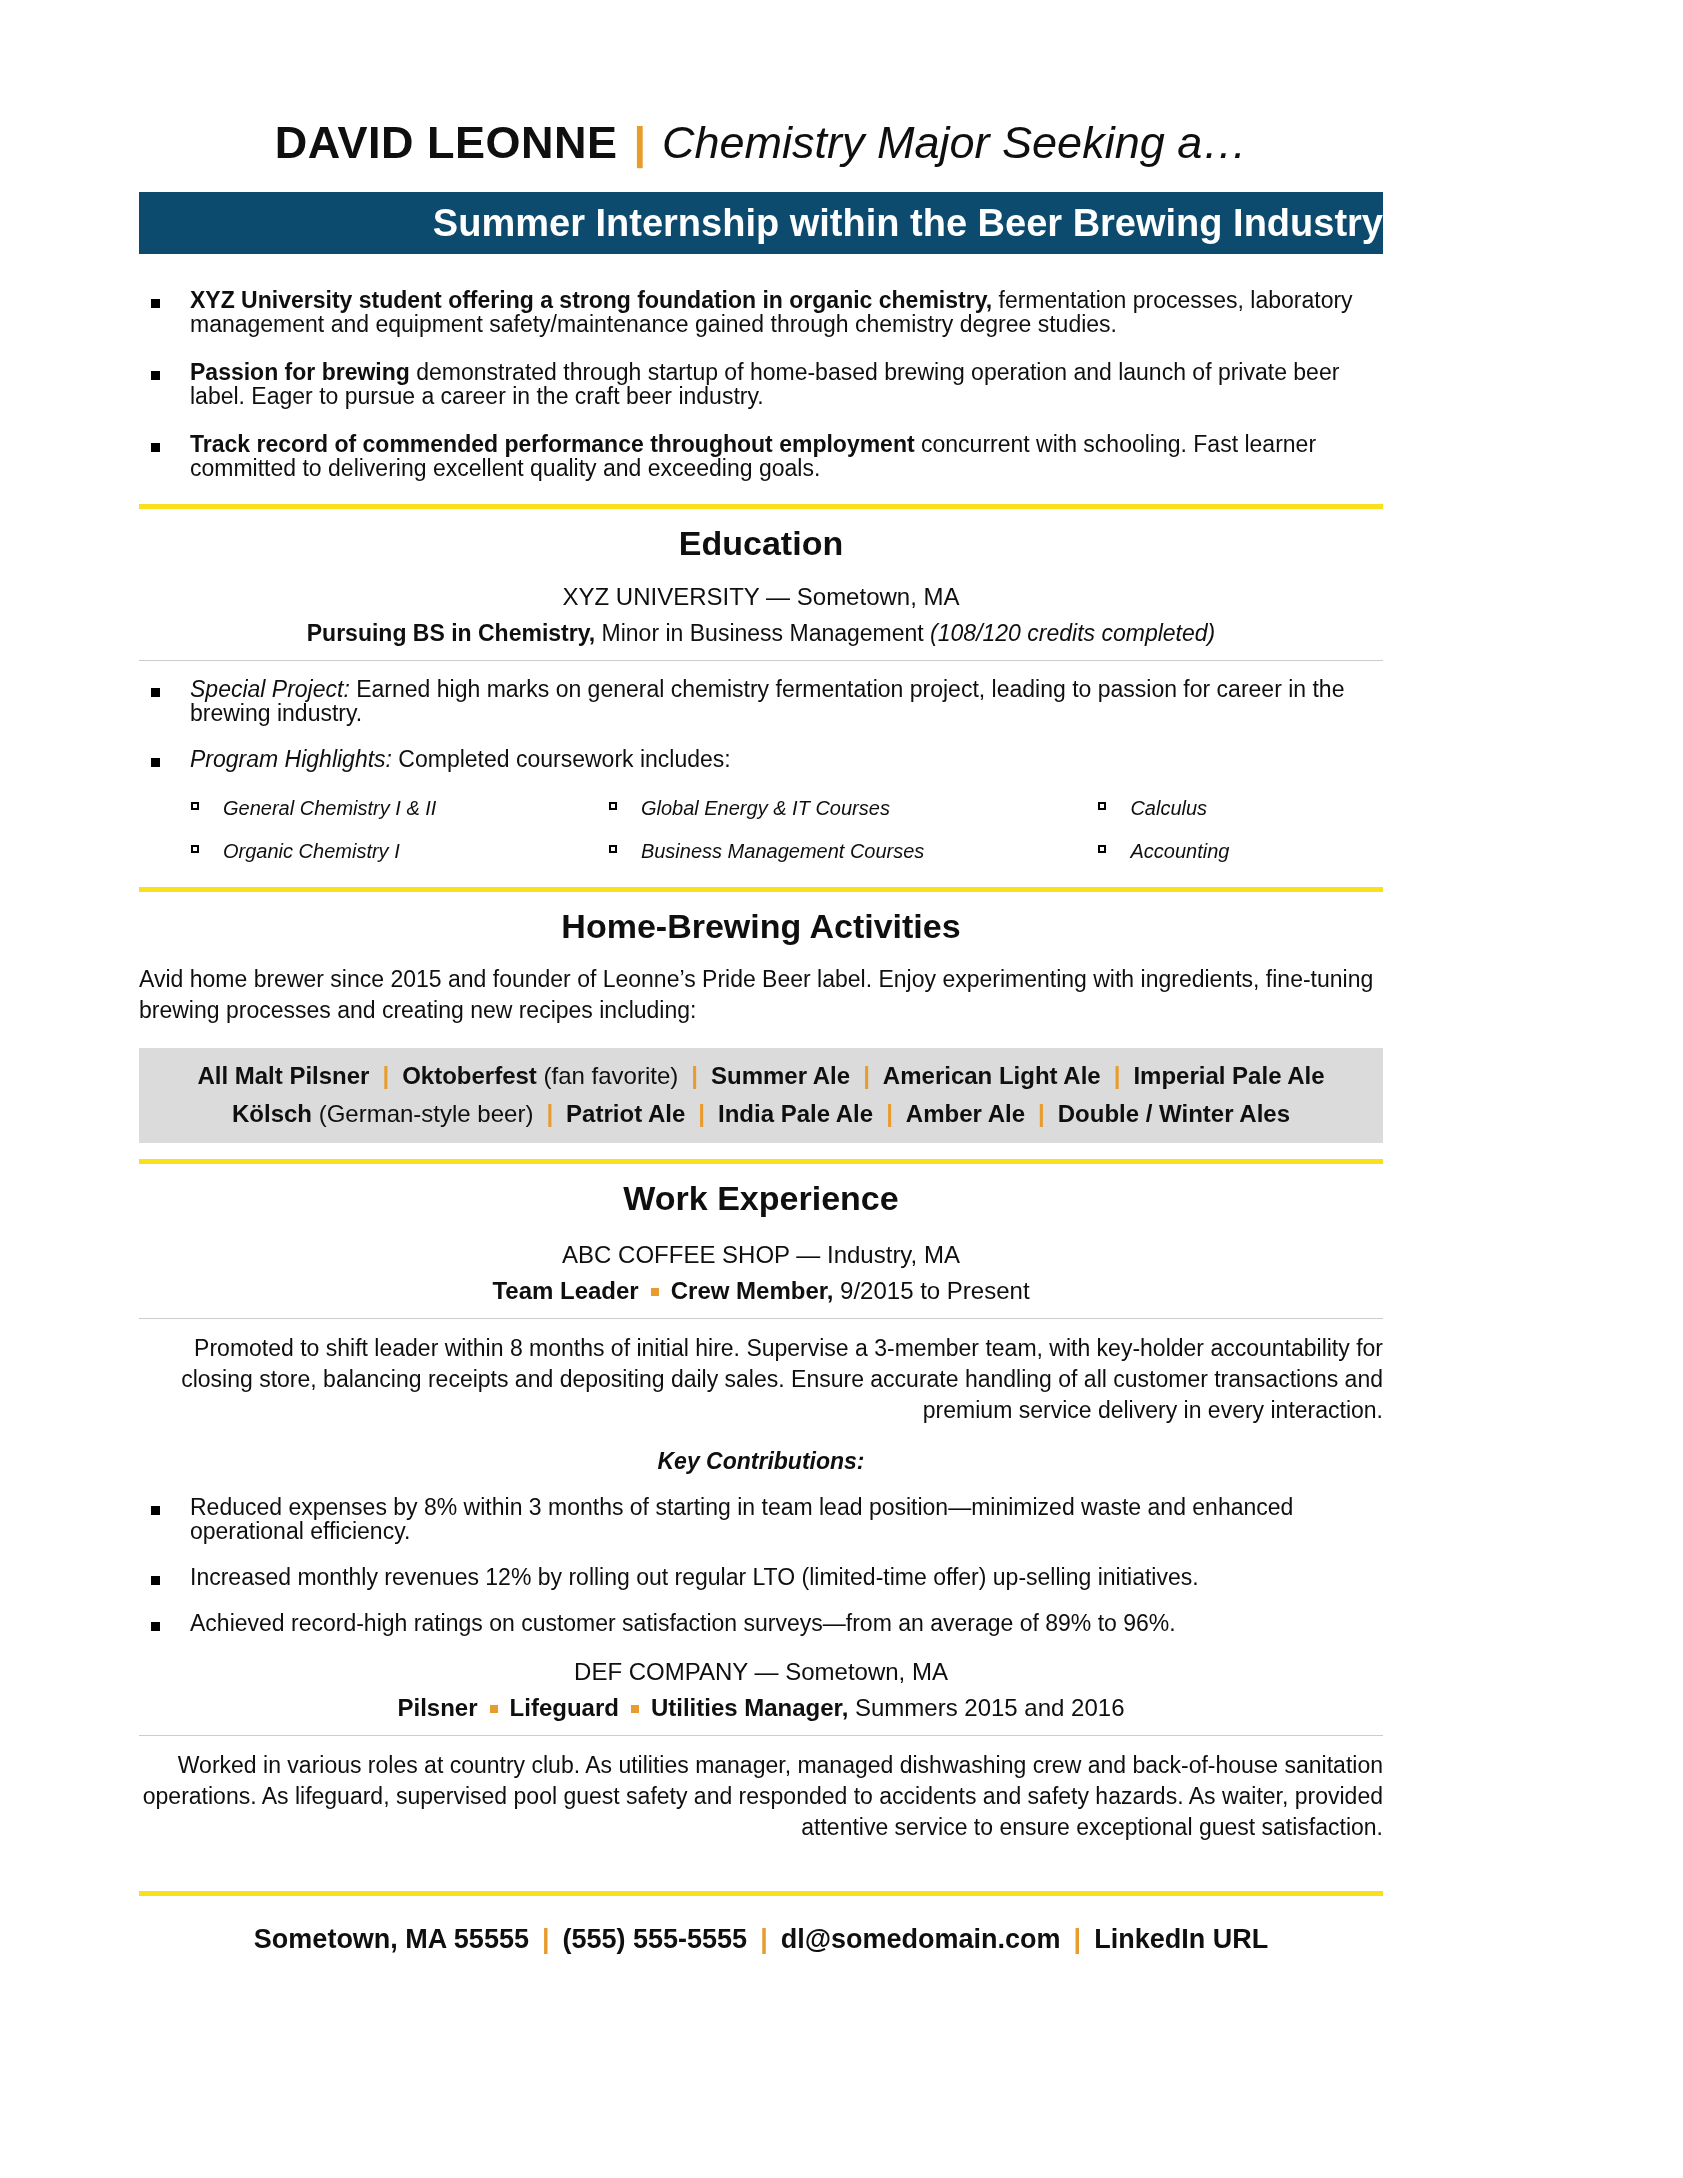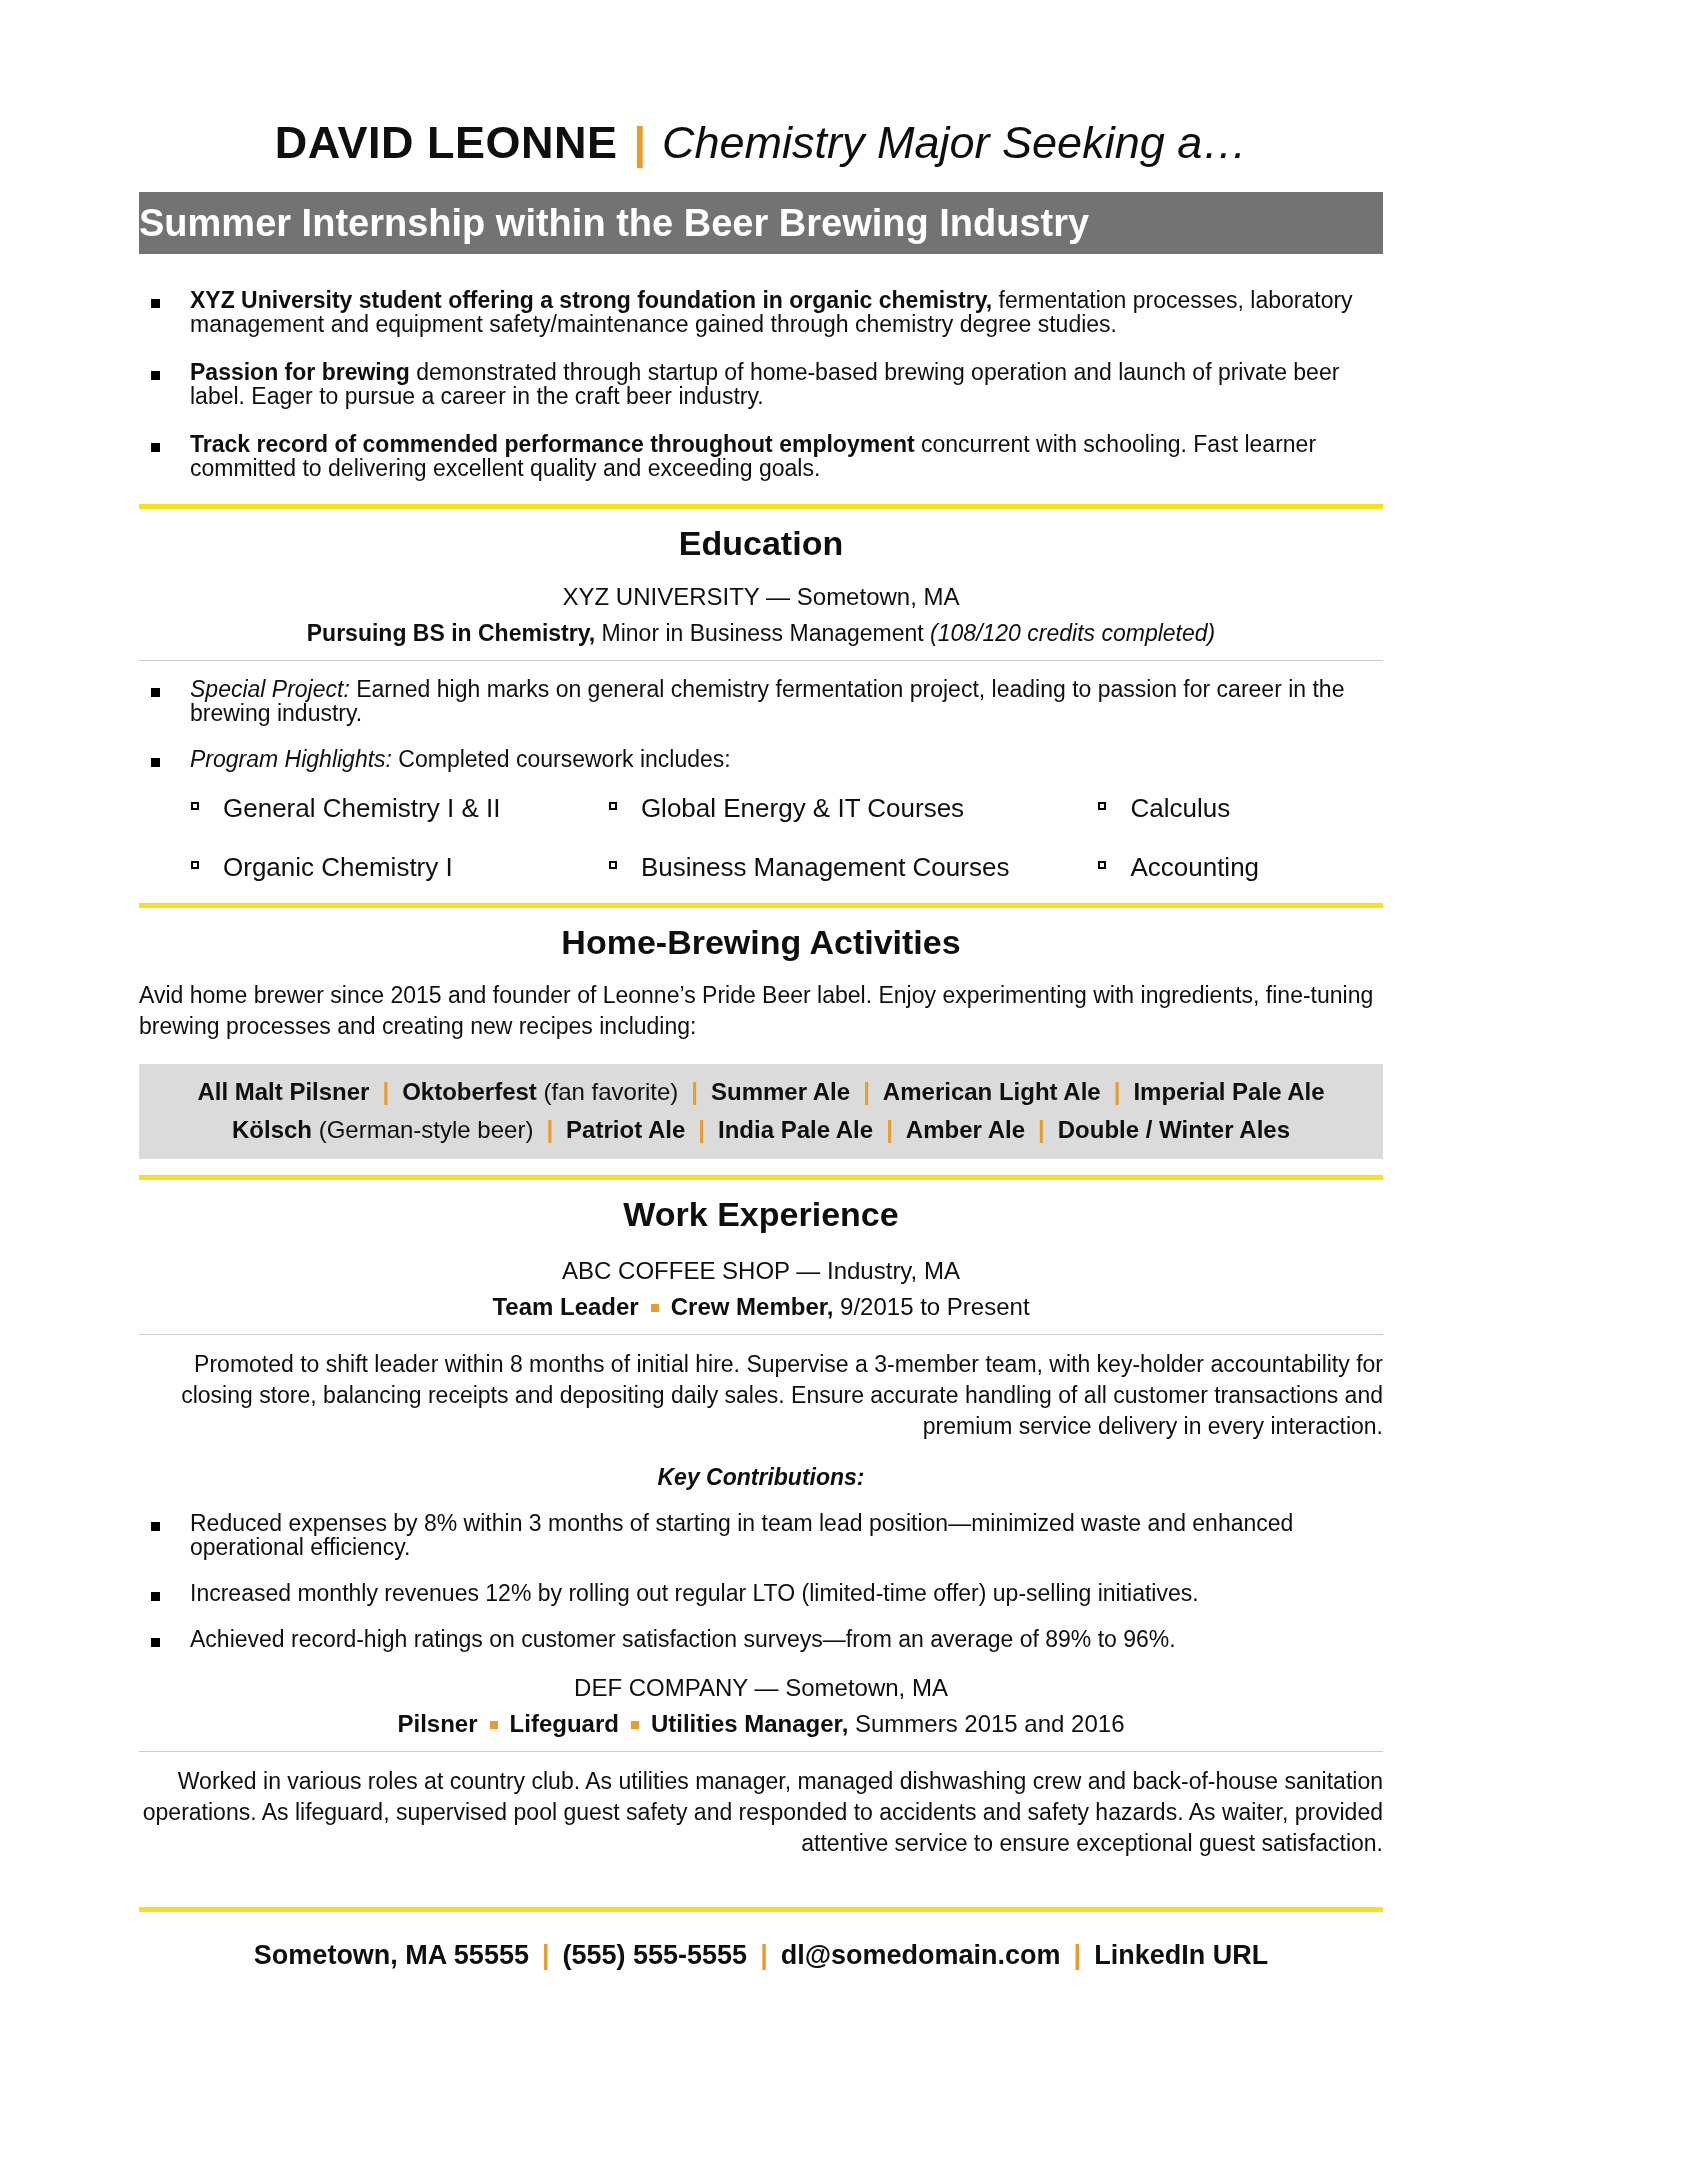--- a/index.html
+++ b/index.html
@@ -8,23 +8,23 @@
     width: 1522px; height: 2178px; box-sizing: border-box;
     padding: 117px 139px 0; background: #ffffff; overflow: hidden; position: relative;
   }
 
   
   .name-line { text-align: center; font-size: 45px; line-height: 51px; white-space: nowrap; }
   .name { font-weight: bold; letter-spacing: 0.5px; }
   .hdr-pipe { color: #E99C2E; font-weight: bold; margin: 0 16px; }
   .tagline { font-style: italic; }
   .banner {
-    margin-top: 24px; background: #737373; color: #ffffff;
+    margin-top: 24px; background: #0c4a6e; color: #ffffff;
     font-weight: bold; font-size: 38px; line-height: 38px;
-    text-align: left; padding: 12px 0 12px;
+    text-align: right; padding: 12px 0 12px;
   }
 
   
   .b { font-weight: bold; }
   .i { font-style: italic; }
 
   
   ul.bullets { list-style: none; margin: 34px 0 0; padding: 0; }
   ul.bullets li { position: relative; padding-left: 51px; font-size: 23px; line-height: 24px; margin: 0 0 24px; }
   .sq { position: absolute; left: 12px; top: 11px; width: 9px; height: 9px; background: #000; }
@@ -36,21 +36,21 @@
   h2.section-heading { font-size: 34px; line-height: 39px; font-weight: bold; text-align: center; margin: 15px 0 0; }
 
   
   .school-line { font-size: 24px; line-height: 28px; text-align: center; margin: 20px 0 0; }
   .degree-line { font-size: 23px; line-height: 28px; text-align: center; margin: 8px 0 0; }
   .hairline { border: 0; border-top: 1px solid #cccccc; margin: 13px 0 0; }
   ul.bullets.edu { margin-top: 16px; }
   ul.bullets.edu li { margin-bottom: 22px; }
   .coursework {
     display: grid; grid-template-columns: 35% 41% 24%;
-    row-gap: 28px; margin: 0 0 0 50px; font-size: 26px; line-height: 31px; 
+    row-gap: 12px; margin: 0 0 0 50px; font-size: 20px; line-height: 31px; font-style: italic;
   }
   .cw-item { position: relative; padding-left: 34px; }
   .hollow-sq { position: absolute; left: 2px; top: 9px; width: 8px; height: 8px; border: 2px solid #000; background: transparent; box-sizing: border-box; }
 
   
   .intro { font-size: 23px; line-height: 31px; margin: 18px 0 0; }
   .beer-box { background: #DBDBDB; margin-top: 22px; padding: 9px 10px 10px; text-align: center; }
   .beer-row { font-size: 24px; line-height: 38px; }
   .pipe { color: #E99C2E; font-weight: bold; margin: 0 13px; }
 

